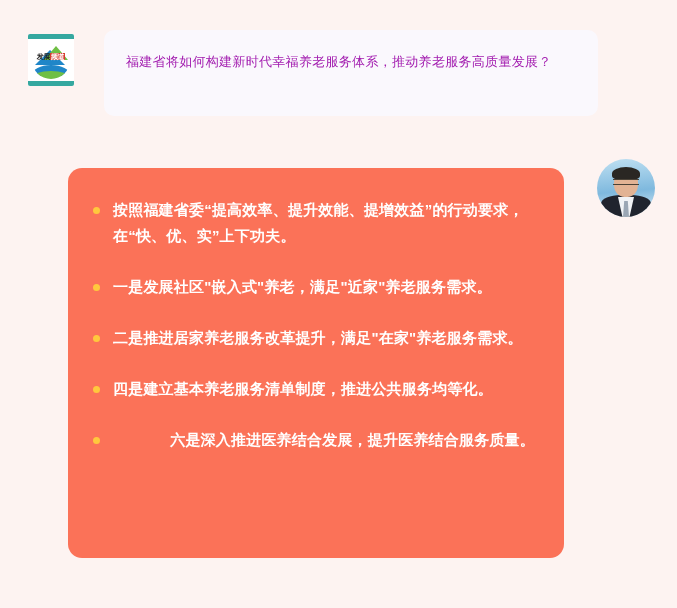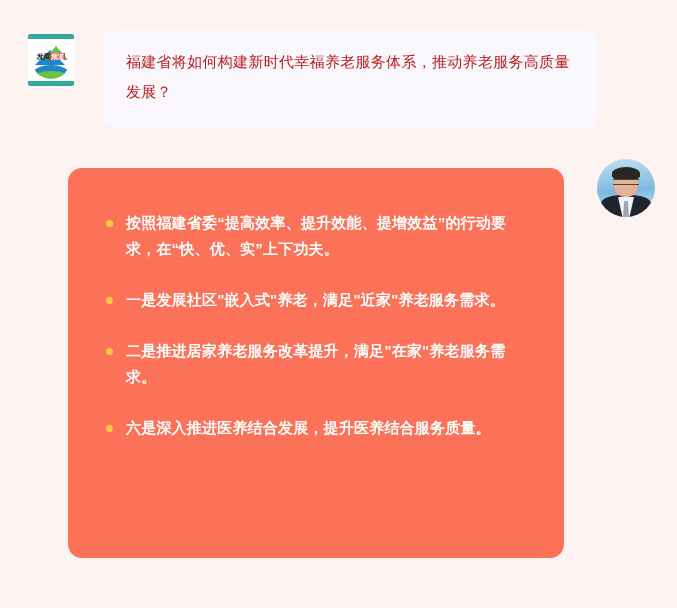--- a/index.html
+++ b/index.html
@@ -119,23 +119,23 @@
     left: 104px;
     top: 0;
     width: 494px;
     box-sizing: border-box;
     background: #faf8fd;
     border-radius: 10px;
     padding: 17px 22px 20px 22px;
     min-height: 86px;
   }
   .question-text {
-    font-size: 15px;
+    font-size: 13px;
     line-height: 30px;
-    color: #b91c1c;
+    color: #a21caf;
     letter-spacing: 0.3px;
   }
 
   
   .answer-card {
     position: absolute;
     left: 68px;
     top: 168px;
     width: 496px;
     height: 390px;
@@ -206,34 +206,34 @@
     left: 26px;
     bottom: 0;
     width: 6px;
     height: 16px;
     background: #9aa6b4;
     clip-path: polygon(20% 0, 80% 0, 100% 100%, 0 100%);
   }
 
   .bullet-list {
     list-style: none;
-    margin: 16px;
+    margin: 3px;
     padding: 0;
   }
   .bullet-item {
     position: relative;
     padding-left: 22px;
     margin-bottom: 25px;
     color: #ffffff;
     font-size: 15px;
     line-height: 26px;
     letter-spacing: 0.2px;
     font-weight: 600;
   }
-  .bullet-item:last-child { margin-bottom: 0; }
+  .bullet-item:last-child { margin-bottom: 0; text-align: right; }
   .bullet-dot {
     position: absolute;
     left: 2px;
     top: 10px;
     width: 7px;
     height: 7px;
     border-radius: 50%;
     background: #ffc83d;
   }
   .bullet-text { display: block; }
@@ -269,20 +269,24 @@
     <li class="bullet-item">
       <span class="bullet-dot"></span>
       <span class="bullet-text">一是发展社区"嵌入式"养老，满足"近家"养老服务需求。</span>
     </li>
     <li class="bullet-item">
       <span class="bullet-dot"></span>
       <span class="bullet-text">二是推进居家养老服务改革提升，满足"在家"养老服务需求。</span>
     </li>
     <li class="bullet-item">
       <span class="bullet-dot"></span>
+      <span class="bullet-text">四是建立基本养老服务清单制度，推进公共服务均等化。</span>
+    </li>
+    <li class="bullet-item">
+      <span class="bullet-dot"></span>
       <span class="bullet-text">六是深入推进医养结合发展，提升医养结合服务质量。</span>
     </li>
   </ul>
 </div>
 
 <div class="answer-avatar">
   <div class="body"></div>
   <div class="shirt"></div>
   <div class="tie"></div>
   <div class="head"></div>

